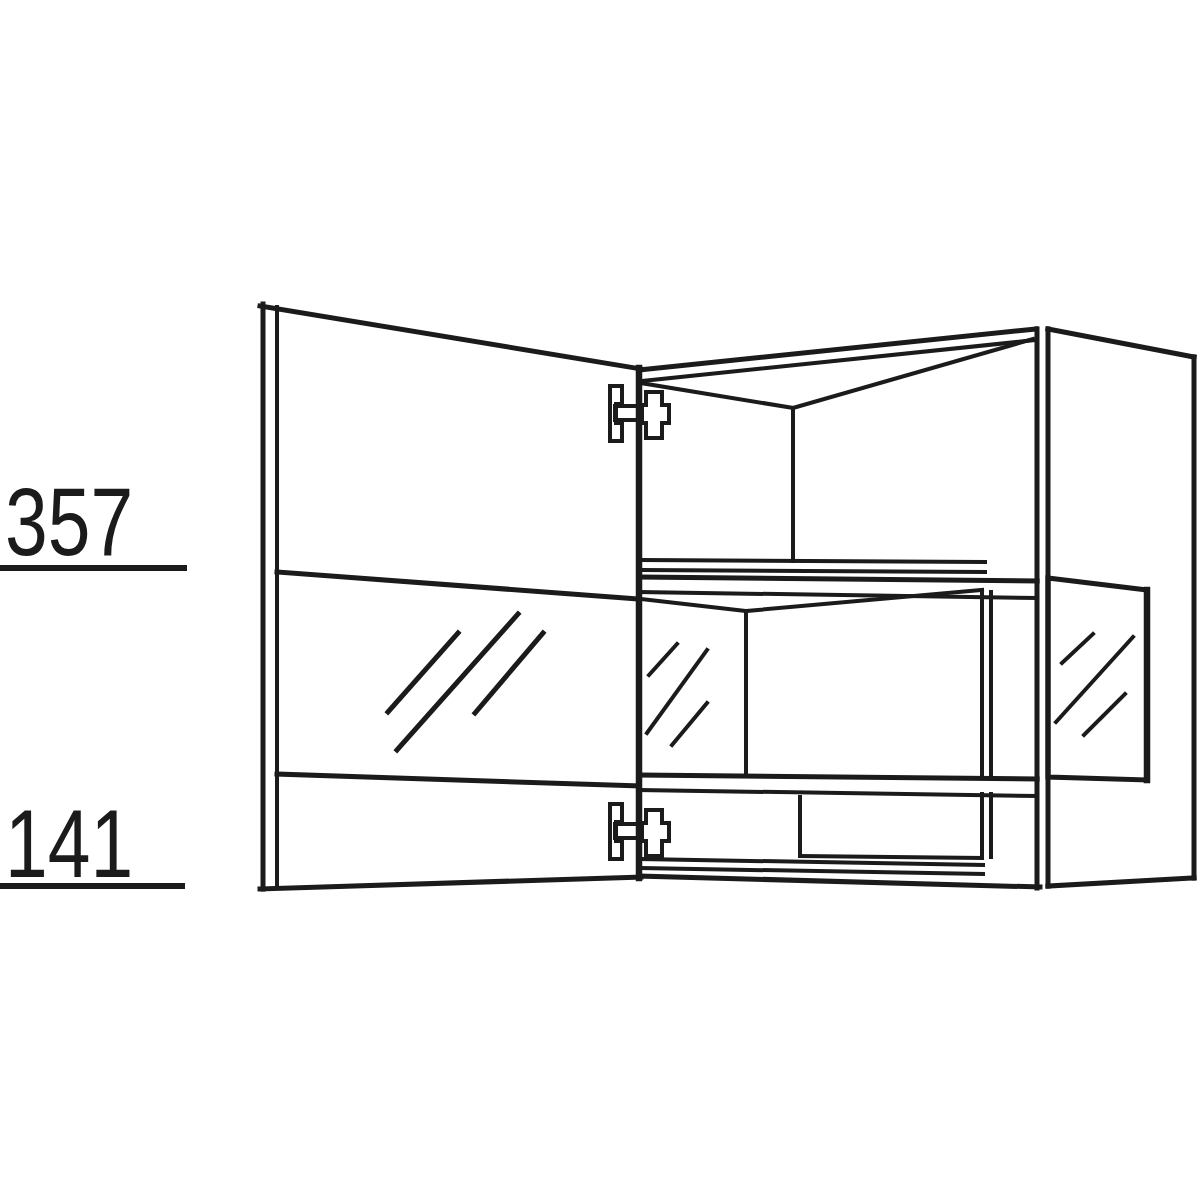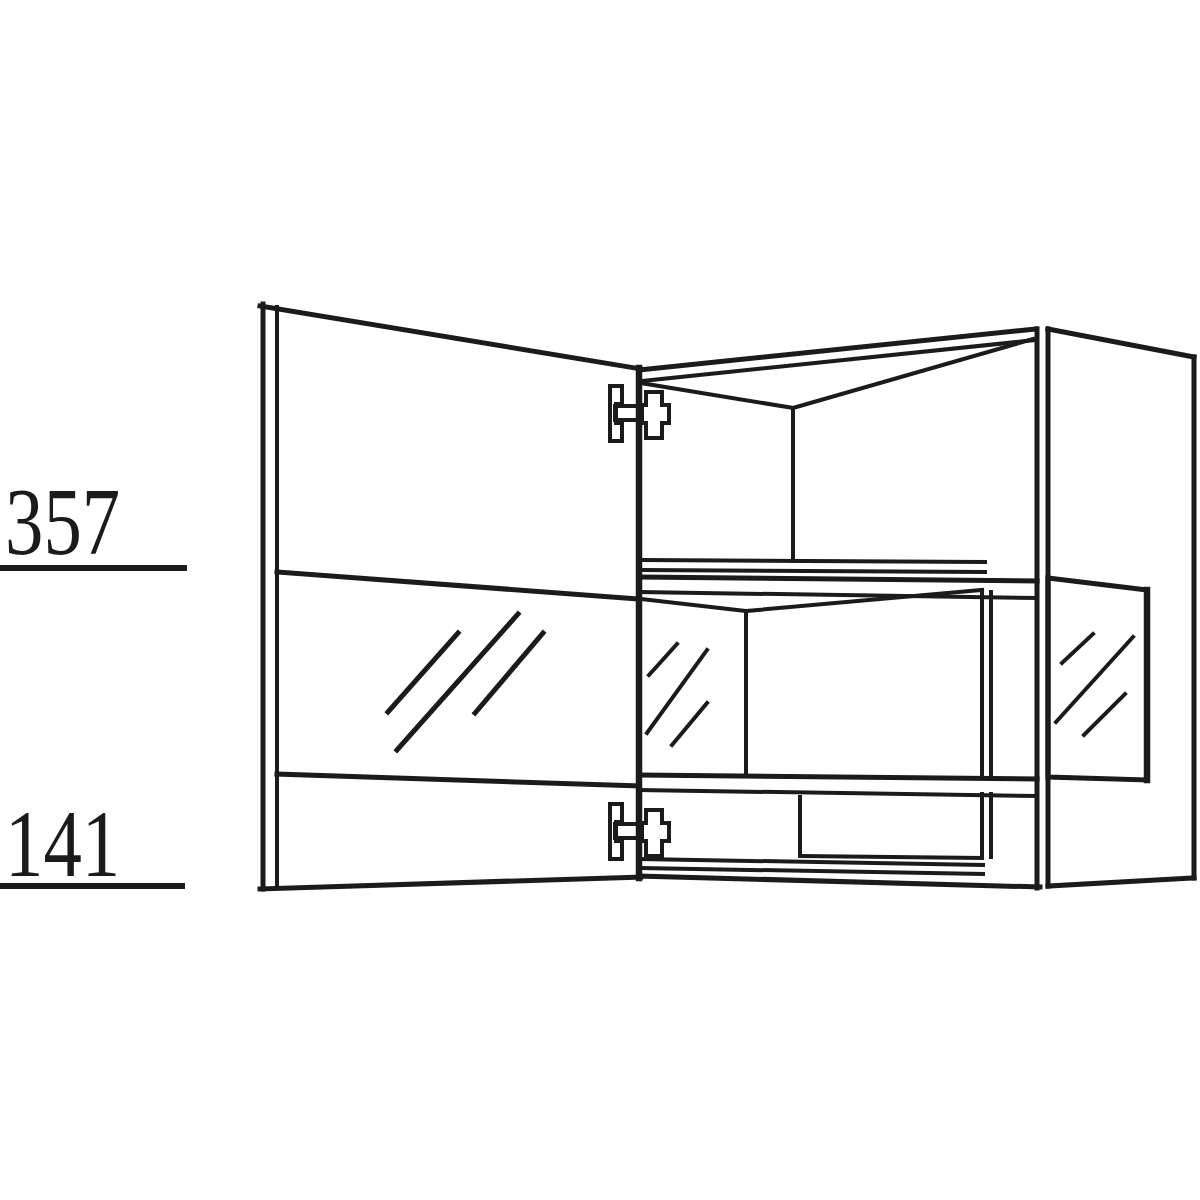--- a/index.html
+++ b/index.html
@@ -5,21 +5,21 @@
   :root{
     --line:#1b1b1b;
     --bg:#ffffff;
   }
   html,body{margin:0;padding:0;background:var(--bg);}
   .canvas{
     position:relative;
     width:1200px;height:1200px;
     background:var(--bg);
     overflow:hidden;
-    font-family:Liberation Serif, serif;
+    font-family:Liberation Sans, sans-serif;
   }
   .drawing{position:absolute;left:0;top:0;}
   .drawing path, .drawing rect, .drawing line{
     stroke:var(--line);
     fill:none;
     stroke-linecap:square;
     stroke-linejoin:miter;
   }
   .w4{stroke-width:4px;}
   .w5{stroke-width:5px;}

